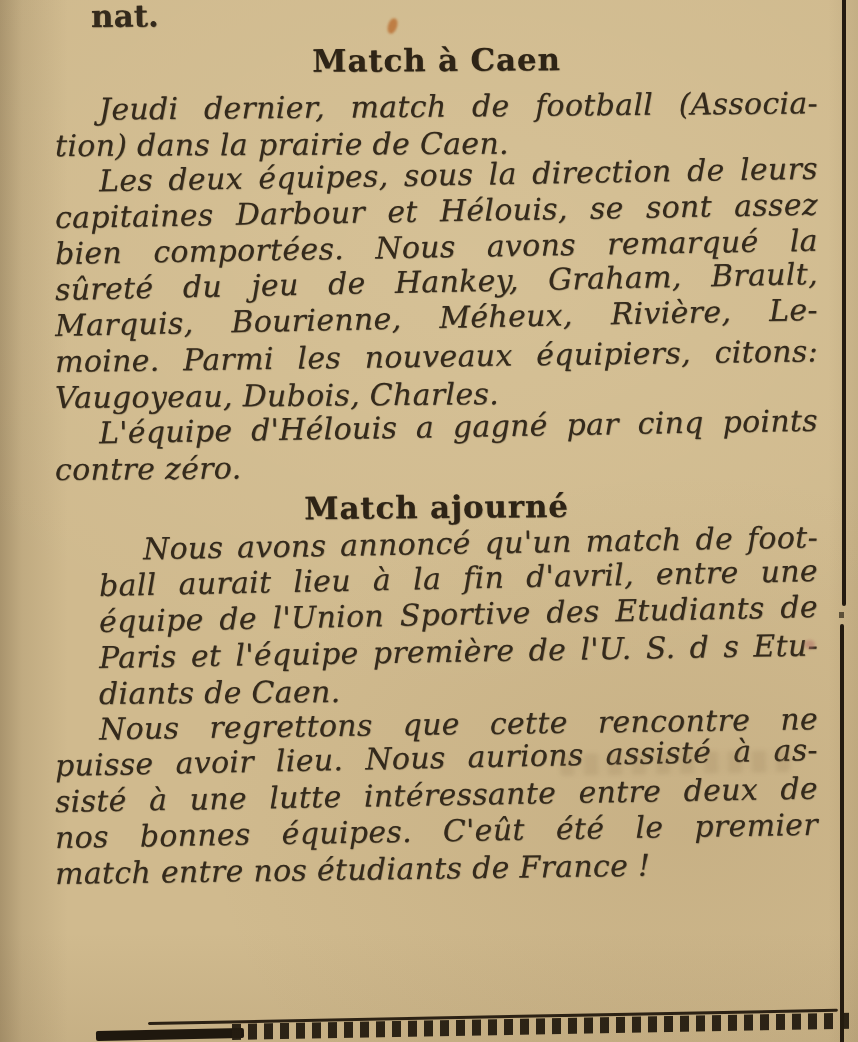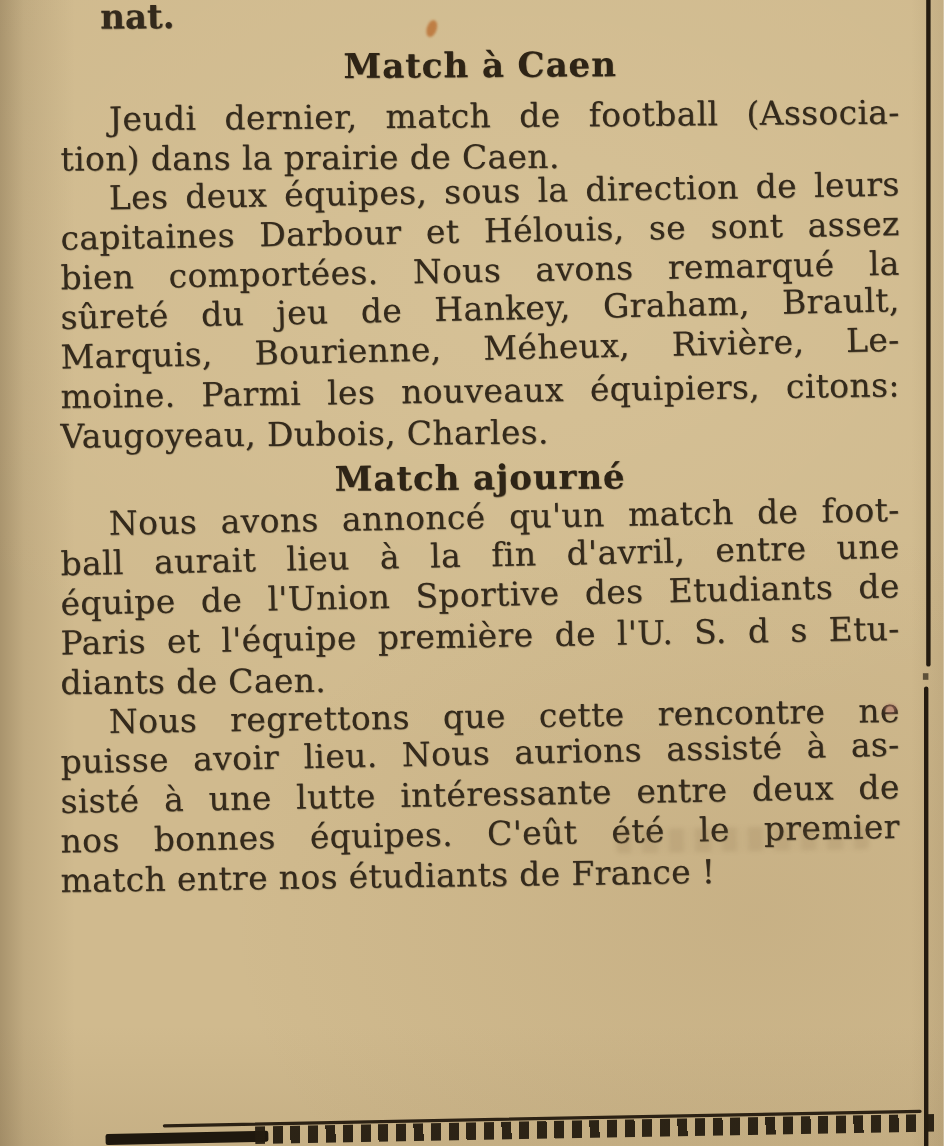--- a/index.html
+++ b/index.html
@@ -59,23 +59,23 @@
     letter-spacing: 0.8px;
     text-align: center;
     margin: 0;
     height: 40px;
     line-height: 40px;
     color: #2e2416;
     text-shadow: 0.4px 0.5px 0.9px rgba(40,30,16,0.6);
   }
   .heading.h1 { margin-top: 10px; transform: rotate(-0.4deg); }
   .heading.h2 { height: 34px; line-height: 34px; margin-top: 2px; transform: rotate(-0.5deg); }
-  .para { margin: 0; }
+  .para { margin: 0; font-style: italic; }
   .para.p1 { margin-top: 12px; }
-  .para.p4 { margin-top: 8px; }
+  .para.p4 { margin-top: 8px; margin-left: 44px; }
 
   
   .ra { transform: rotate(-0.3deg); }
   .rb { transform: rotate(-0.5deg); }
   .rc { transform: rotate(-0.8deg); }
   .rd { transform: rotate(-1.0deg); }
   .re { transform: rotate(-1.2deg); }
 
   
   .col-rule {
@@ -155,20 +155,24 @@
     <div class="para">
       <div class="ln ind rd">Les deux équipes, sous la direction de leurs</div>
       <div class="ln rd">capitaines Darbour et Hélouis, se sont assez</div>
       <div class="ln rd">bien comportées. Nous avons remarqué la</div>
       <div class="ln re">sûreté du jeu de Hankey, Graham, Brault,</div>
       <div class="ln re">Marquis, Bourienne, Méheux, Rivière, Le-</div>
       <div class="ln rc">moine. Parmi les nouveaux équipiers, citons:</div>
       <div class="ln end rb">Vaugoyeau, Dubois, Charles.</div>
     </div>
 
+    <div class="para">
+      <div class="ln ind rd">L'équipe d'Hélouis a gagné par cinq points</div>
+      <div class="ln end rb">contre zéro.</div>
+    </div>
 
     <h2 class="heading h2">Match ajourné</h2>
 
     <div class="para p4">
       <div class="ln ind rd">Nous avons annoncé qu'un match de foot-</div>
       <div class="ln re">ball aurait lieu à la fin d'avril, entre une</div>
       <div class="ln re">équipe de l'Union Sportive des Etudiants de</div>
       <div class="ln rd">Paris et l'équipe première de l'U. S. d s Etu-</div>
       <div class="ln end rb">diants de Caen.</div>
     </div>

